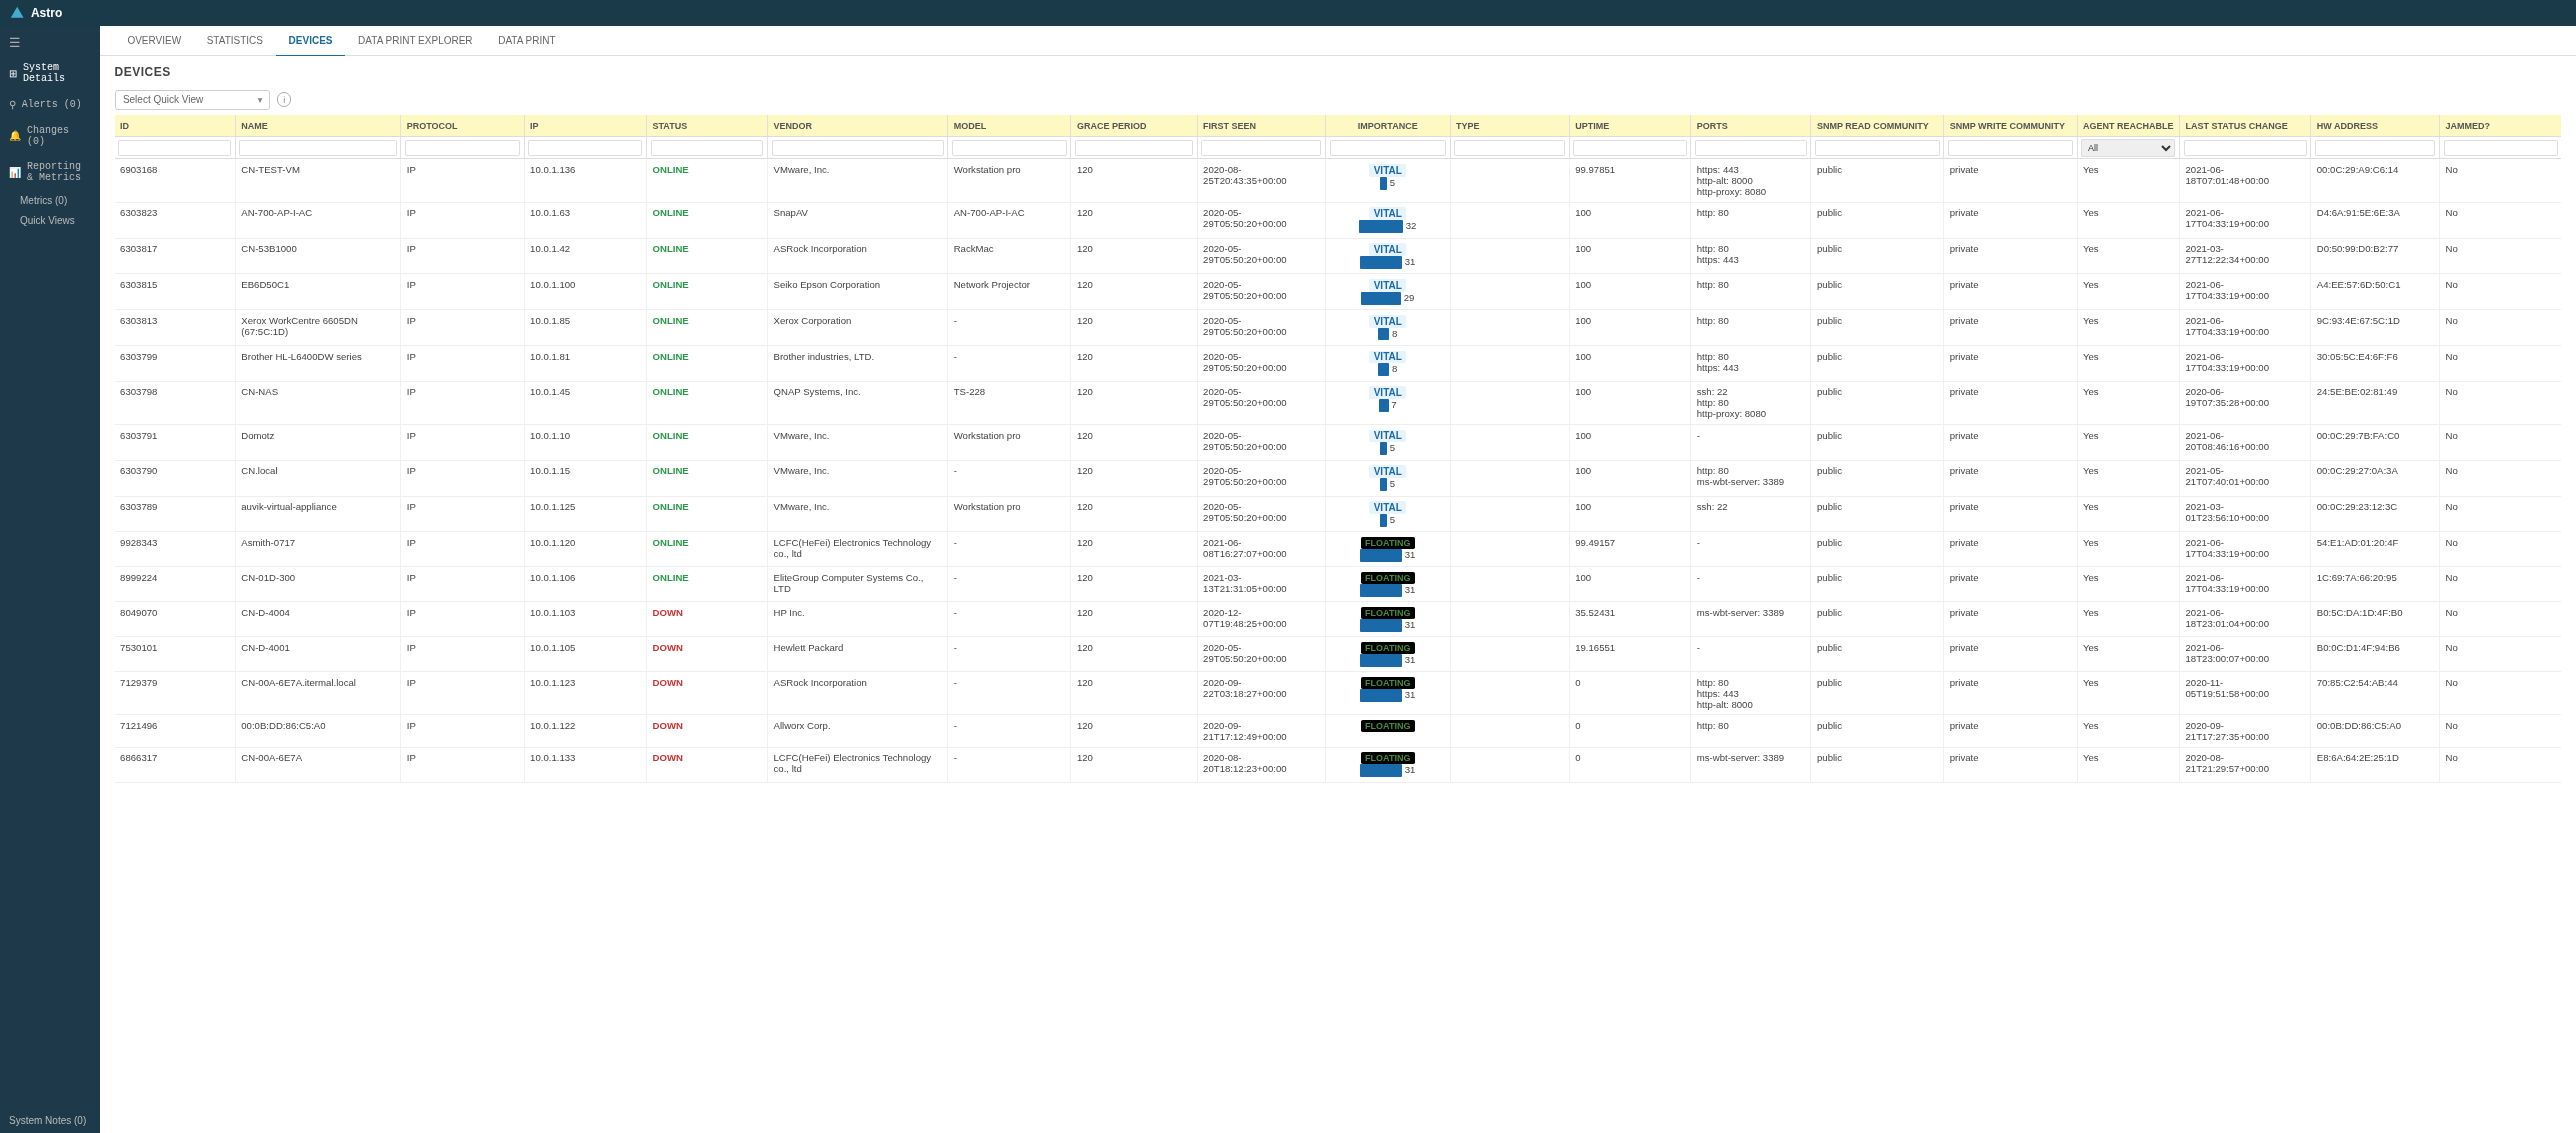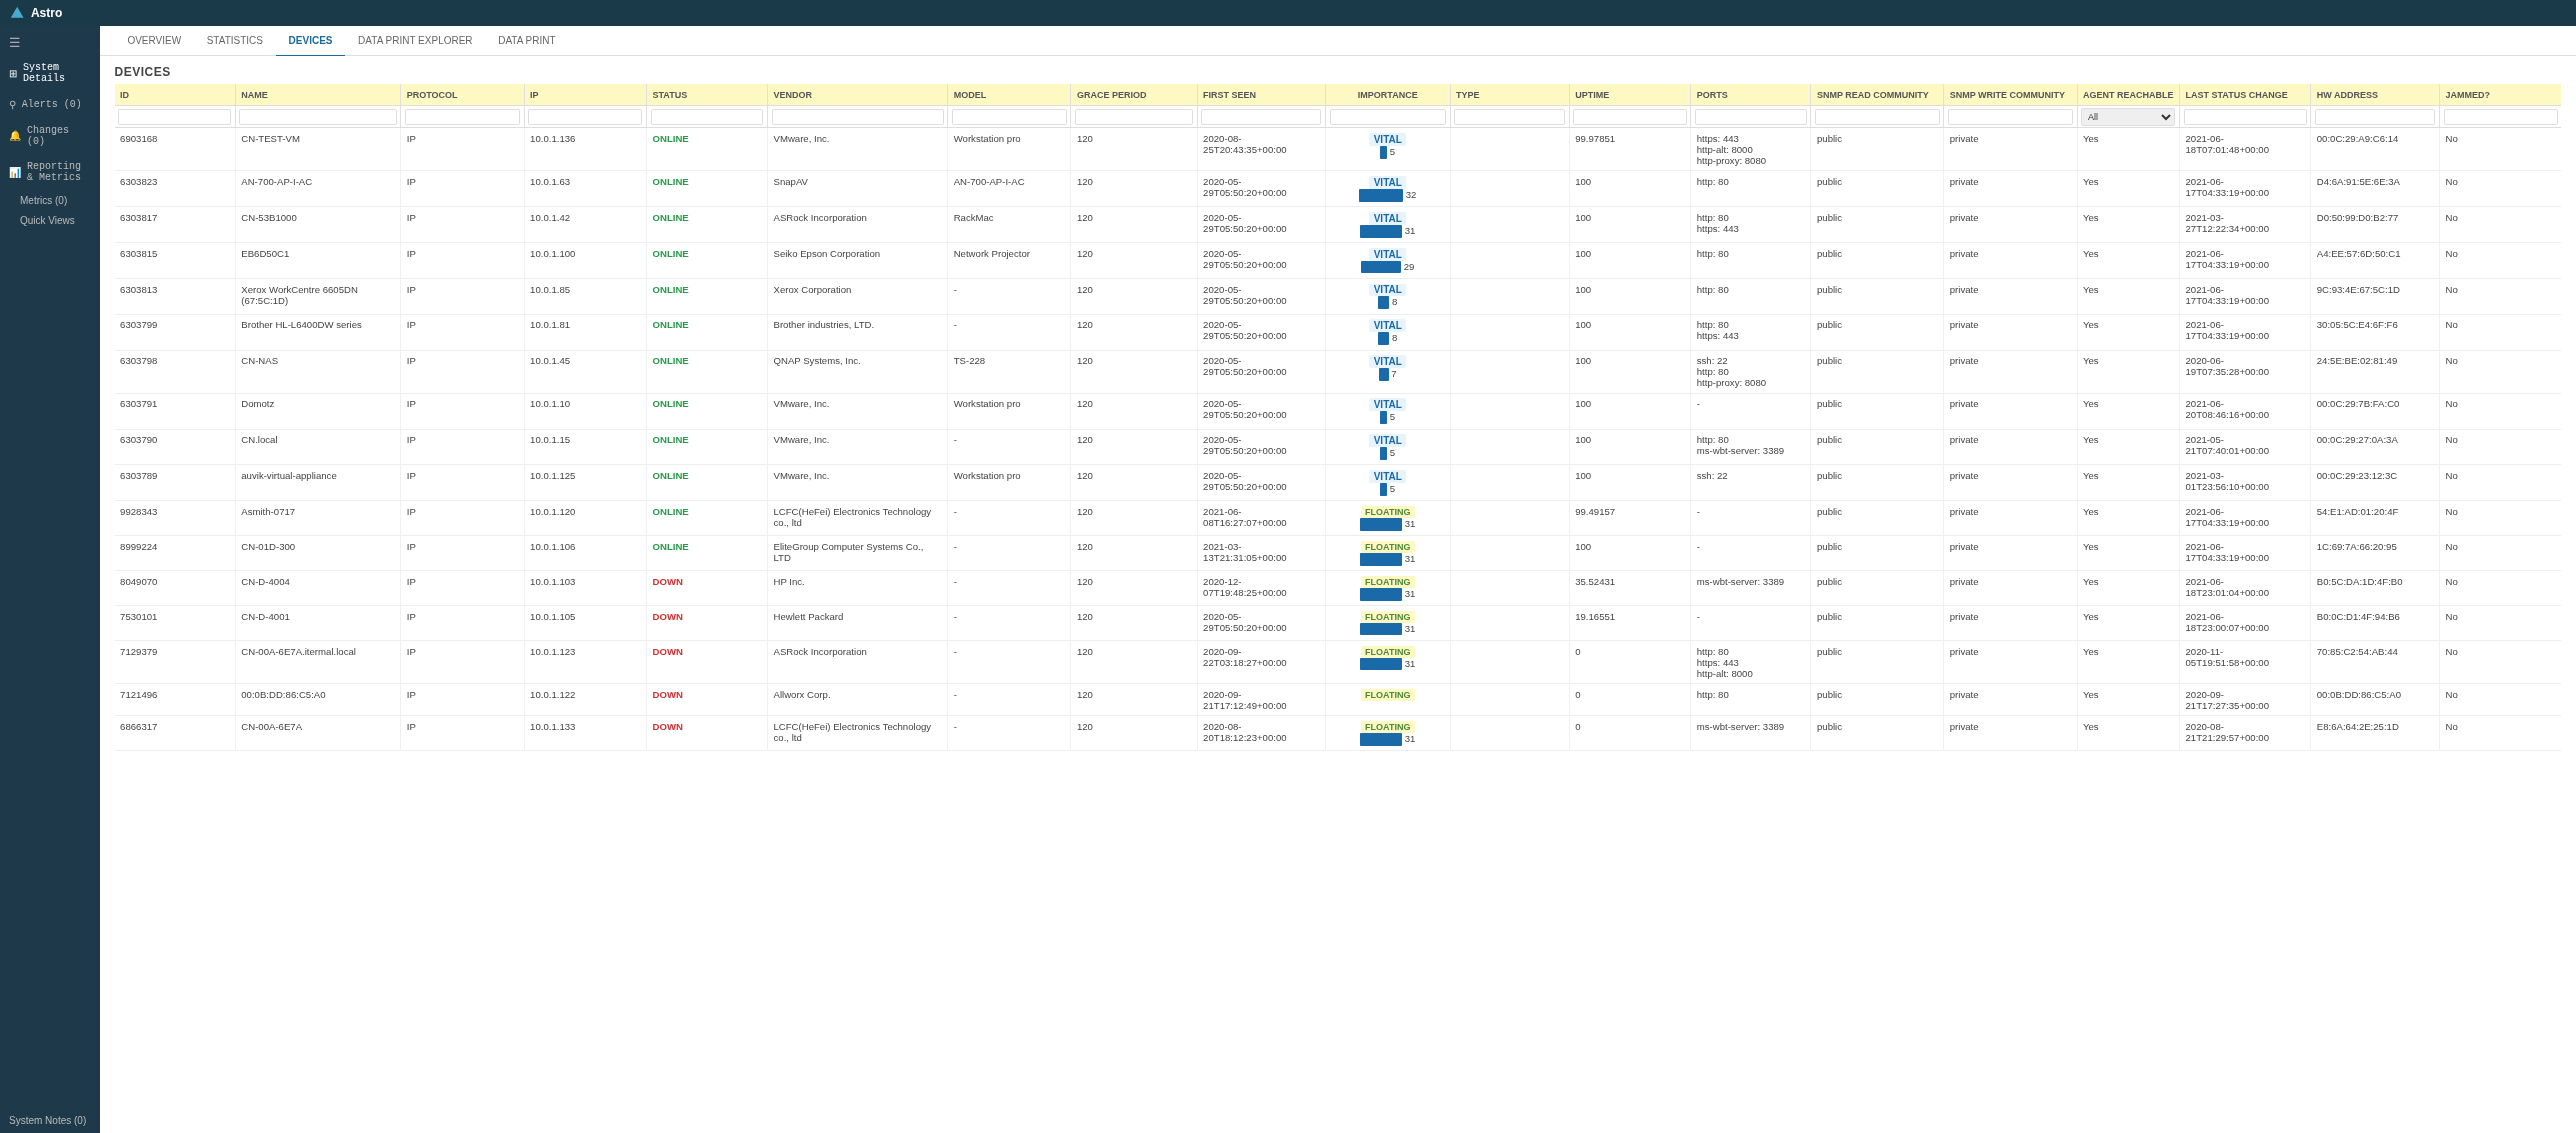--- a/index.html
+++ b/index.html
@@ -48,21 +48,21 @@
     thead th:last-child { border-right: none; }
     .filter-row th { background: white; padding: 1.8px 3.6px; }
     .filter-row input { width: 100%; border: 0.9px solid #ddd; border-radius: 1.8px; padding: 1.8px 3.6px; font-size: 9px; color: #333; }
     .filter-row select { width: 100%; border: 0.9px solid #ddd; border-radius: 1.8px; padding: 1.8px 1.8px; font-size: 9px; color: #333; }
     tbody tr { border-bottom: 0.9px solid #eee; }
     tbody td { padding: 4.6px 5.5px; color: #444; vertical-align: top; border-right: 0.9px solid #f0f0f0; font-size: 9.6px; }
     tbody td:last-child { border-right: none; }
     .status-online { color: #2a9a4a; font-weight: 700; }
     .status-down { color: #cc3333; font-weight: 600; }
     .importance-vital { background: #e8f4fd; color: #1a6aaa; padding: 0.9px 4.6px; border-radius: 1.8px; font-size: 10px; font-weight: 600; display: inline-block; }
-    .importance-floating { background: #fef9c3; color: #4a8a3a; padding: 0.9px 4.6px; border-radius: 1.8px; font-size: 9px; font-weight: 600; display: inline-block; }
+    .importance-floating { background: #000000; color: #4a8a3a; padding: 0.9px 4.6px; border-radius: 1.8px; font-size: 9px; font-weight: 600; display: inline-block; }
     .col-importance { text-align: center; margin-left: 48px; }
     .importance-bar { height: 12.8px; background: #1a6aaa; display: inline-block; min-width: 3.6px; vertical-align: middle; border-radius: 0.9px; }
   </style>
 </head>
 <body>
 
 <div class="top-bar">
   <div class="top-bar-logo">
     <svg viewBox="0 0 18 18" fill="none">
       <polygon points="9,2 16,14 2,14" fill="#4ab8e0" opacity="0.9"></polygon>
@@ -113,20 +113,29 @@
       <div class="tab">STATISTICS</div>
       <div class="tab active">DEVICES</div>
       <div class="tab">DATA PRINT EXPLORER</div>
       <div class="tab">DATA PRINT</div>
     </div>
 
     <div class="devices-header">
       <div class="devices-title">DEVICES</div>
     </div>
 
+    <div class="toolbar">
+      <div class="select-wrapper">
+        <select class="quick-view-select">
+          <option value="">Select Quick View</option>
+        </select>
+        <span class="select-arrow">▼</span>
+      </div>
+      <div class="info-icon">i</div>
+    </div>
 
 
     <div class="table-wrapper">
       <table>
         <thead>
           <tr>
             <th>ID</th>
             <th>NAME</th>
             <th>PROTOCOL</th>
             <th>IP</th>

